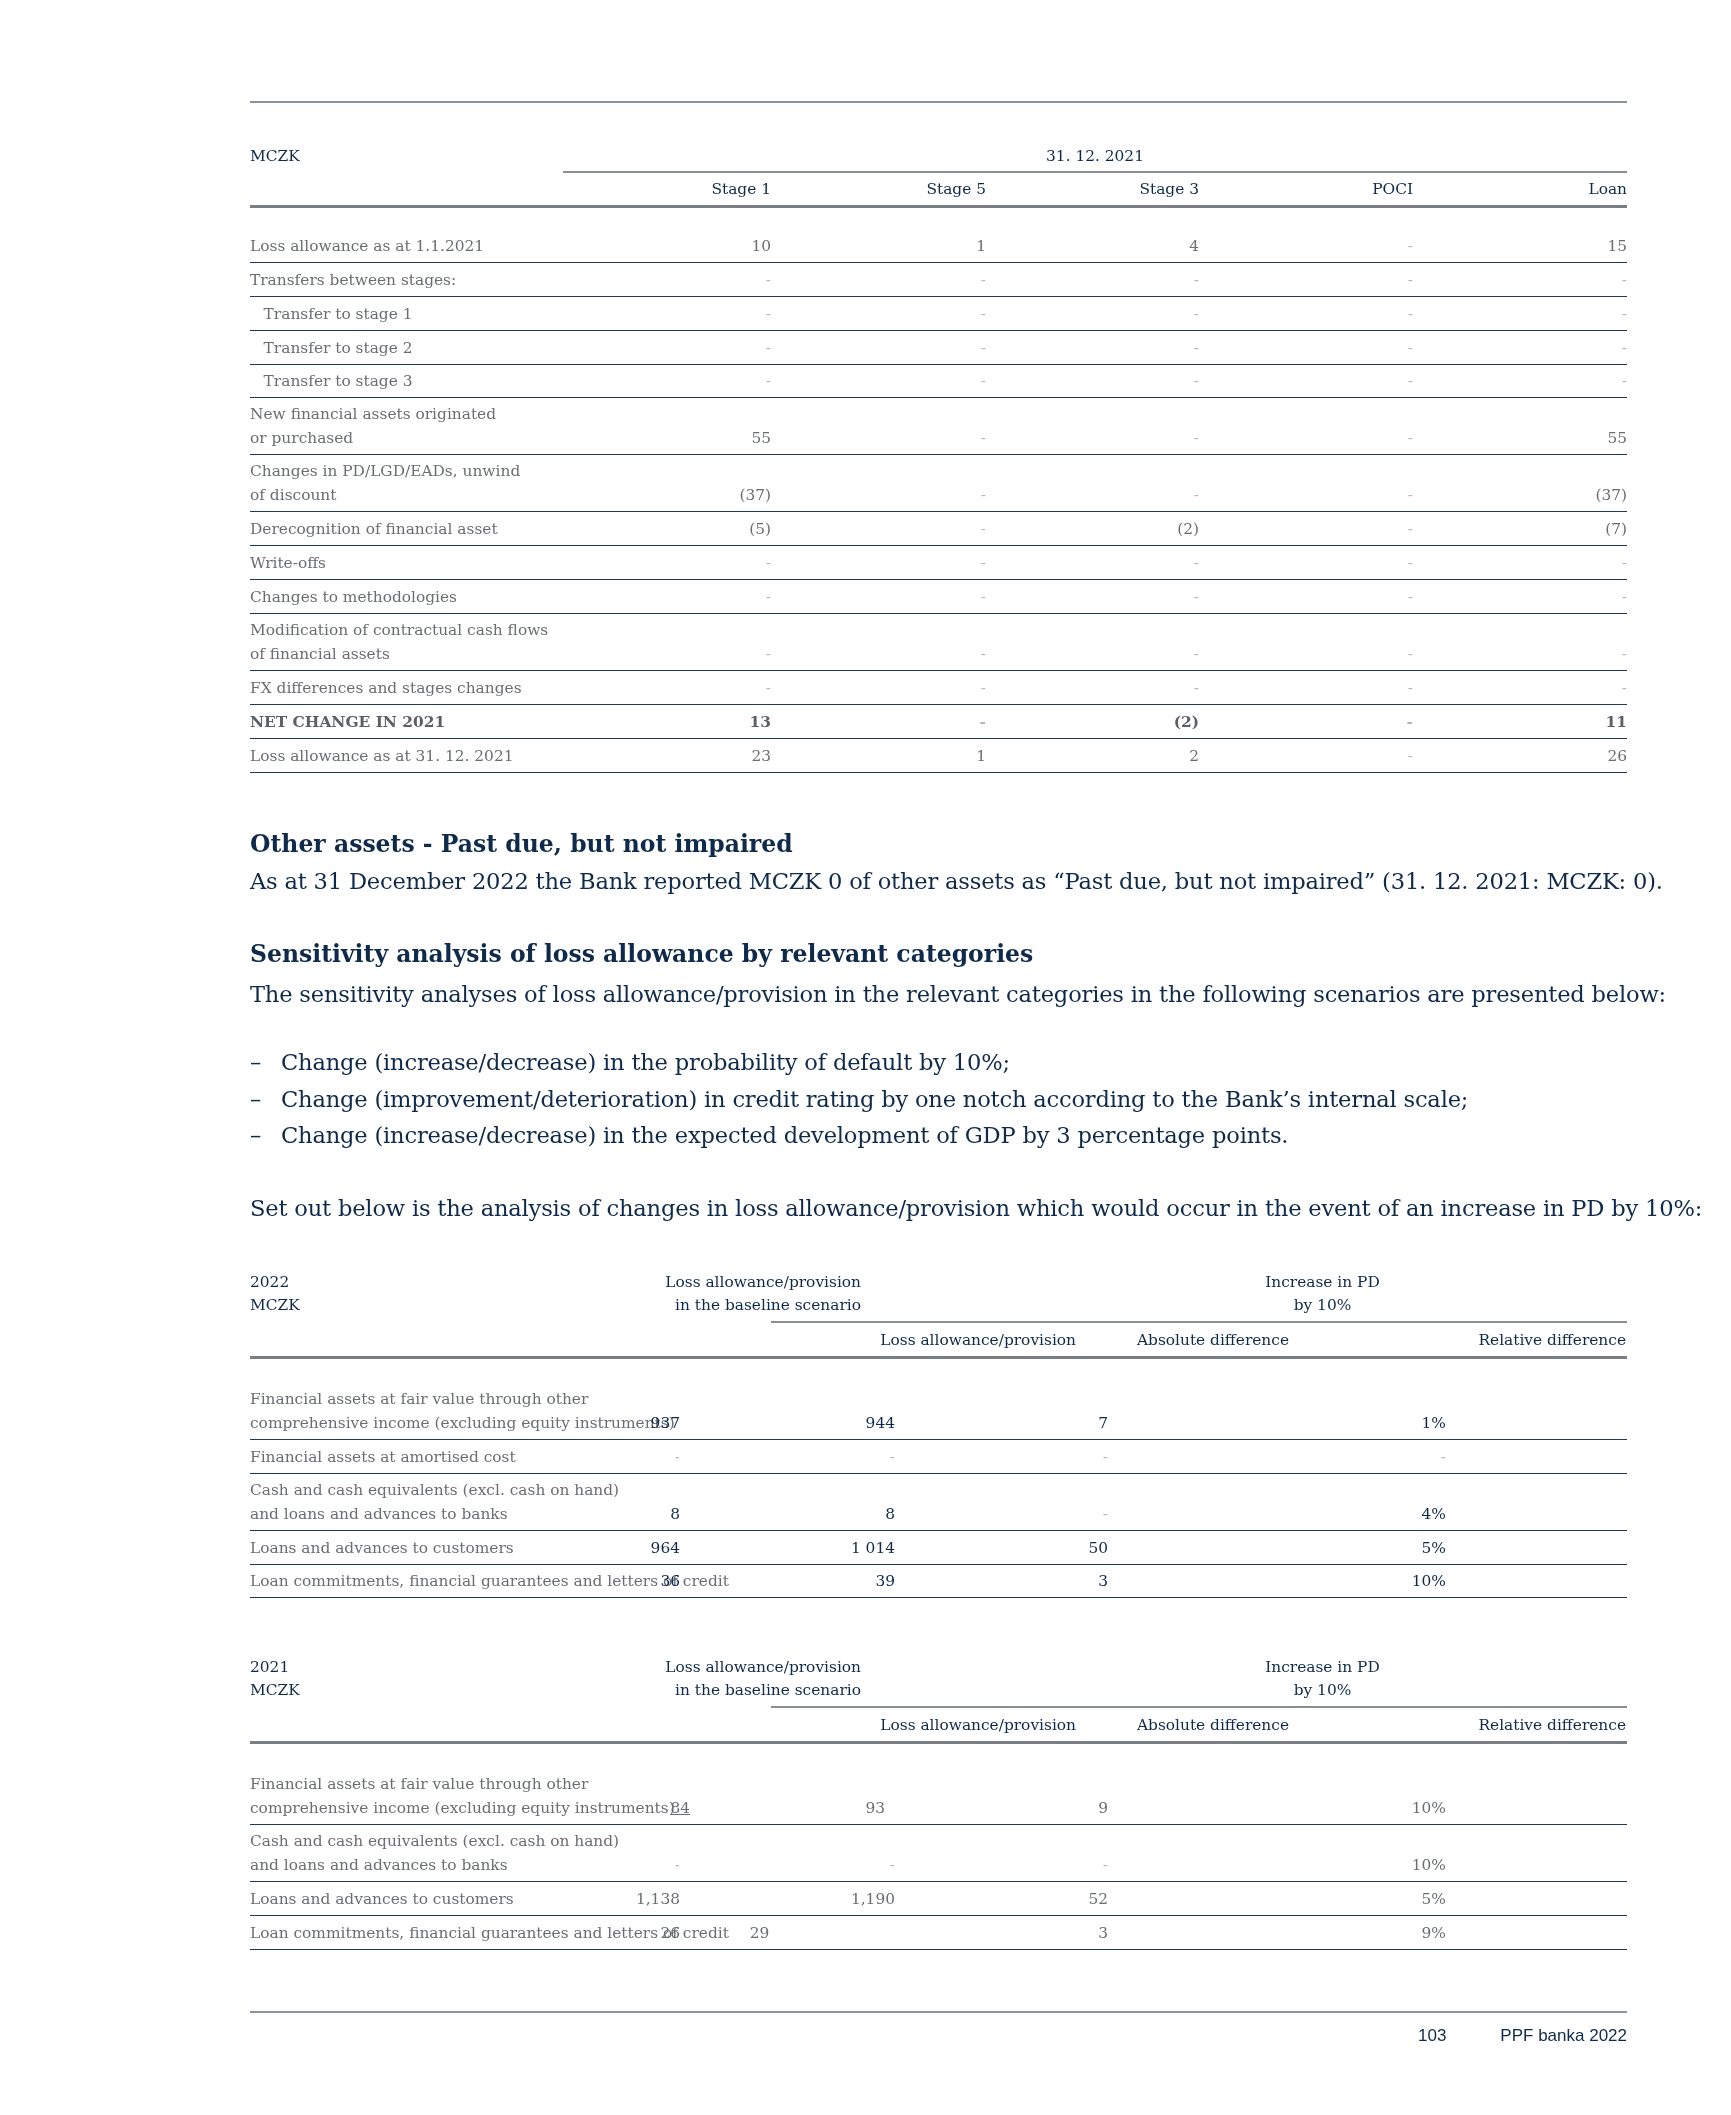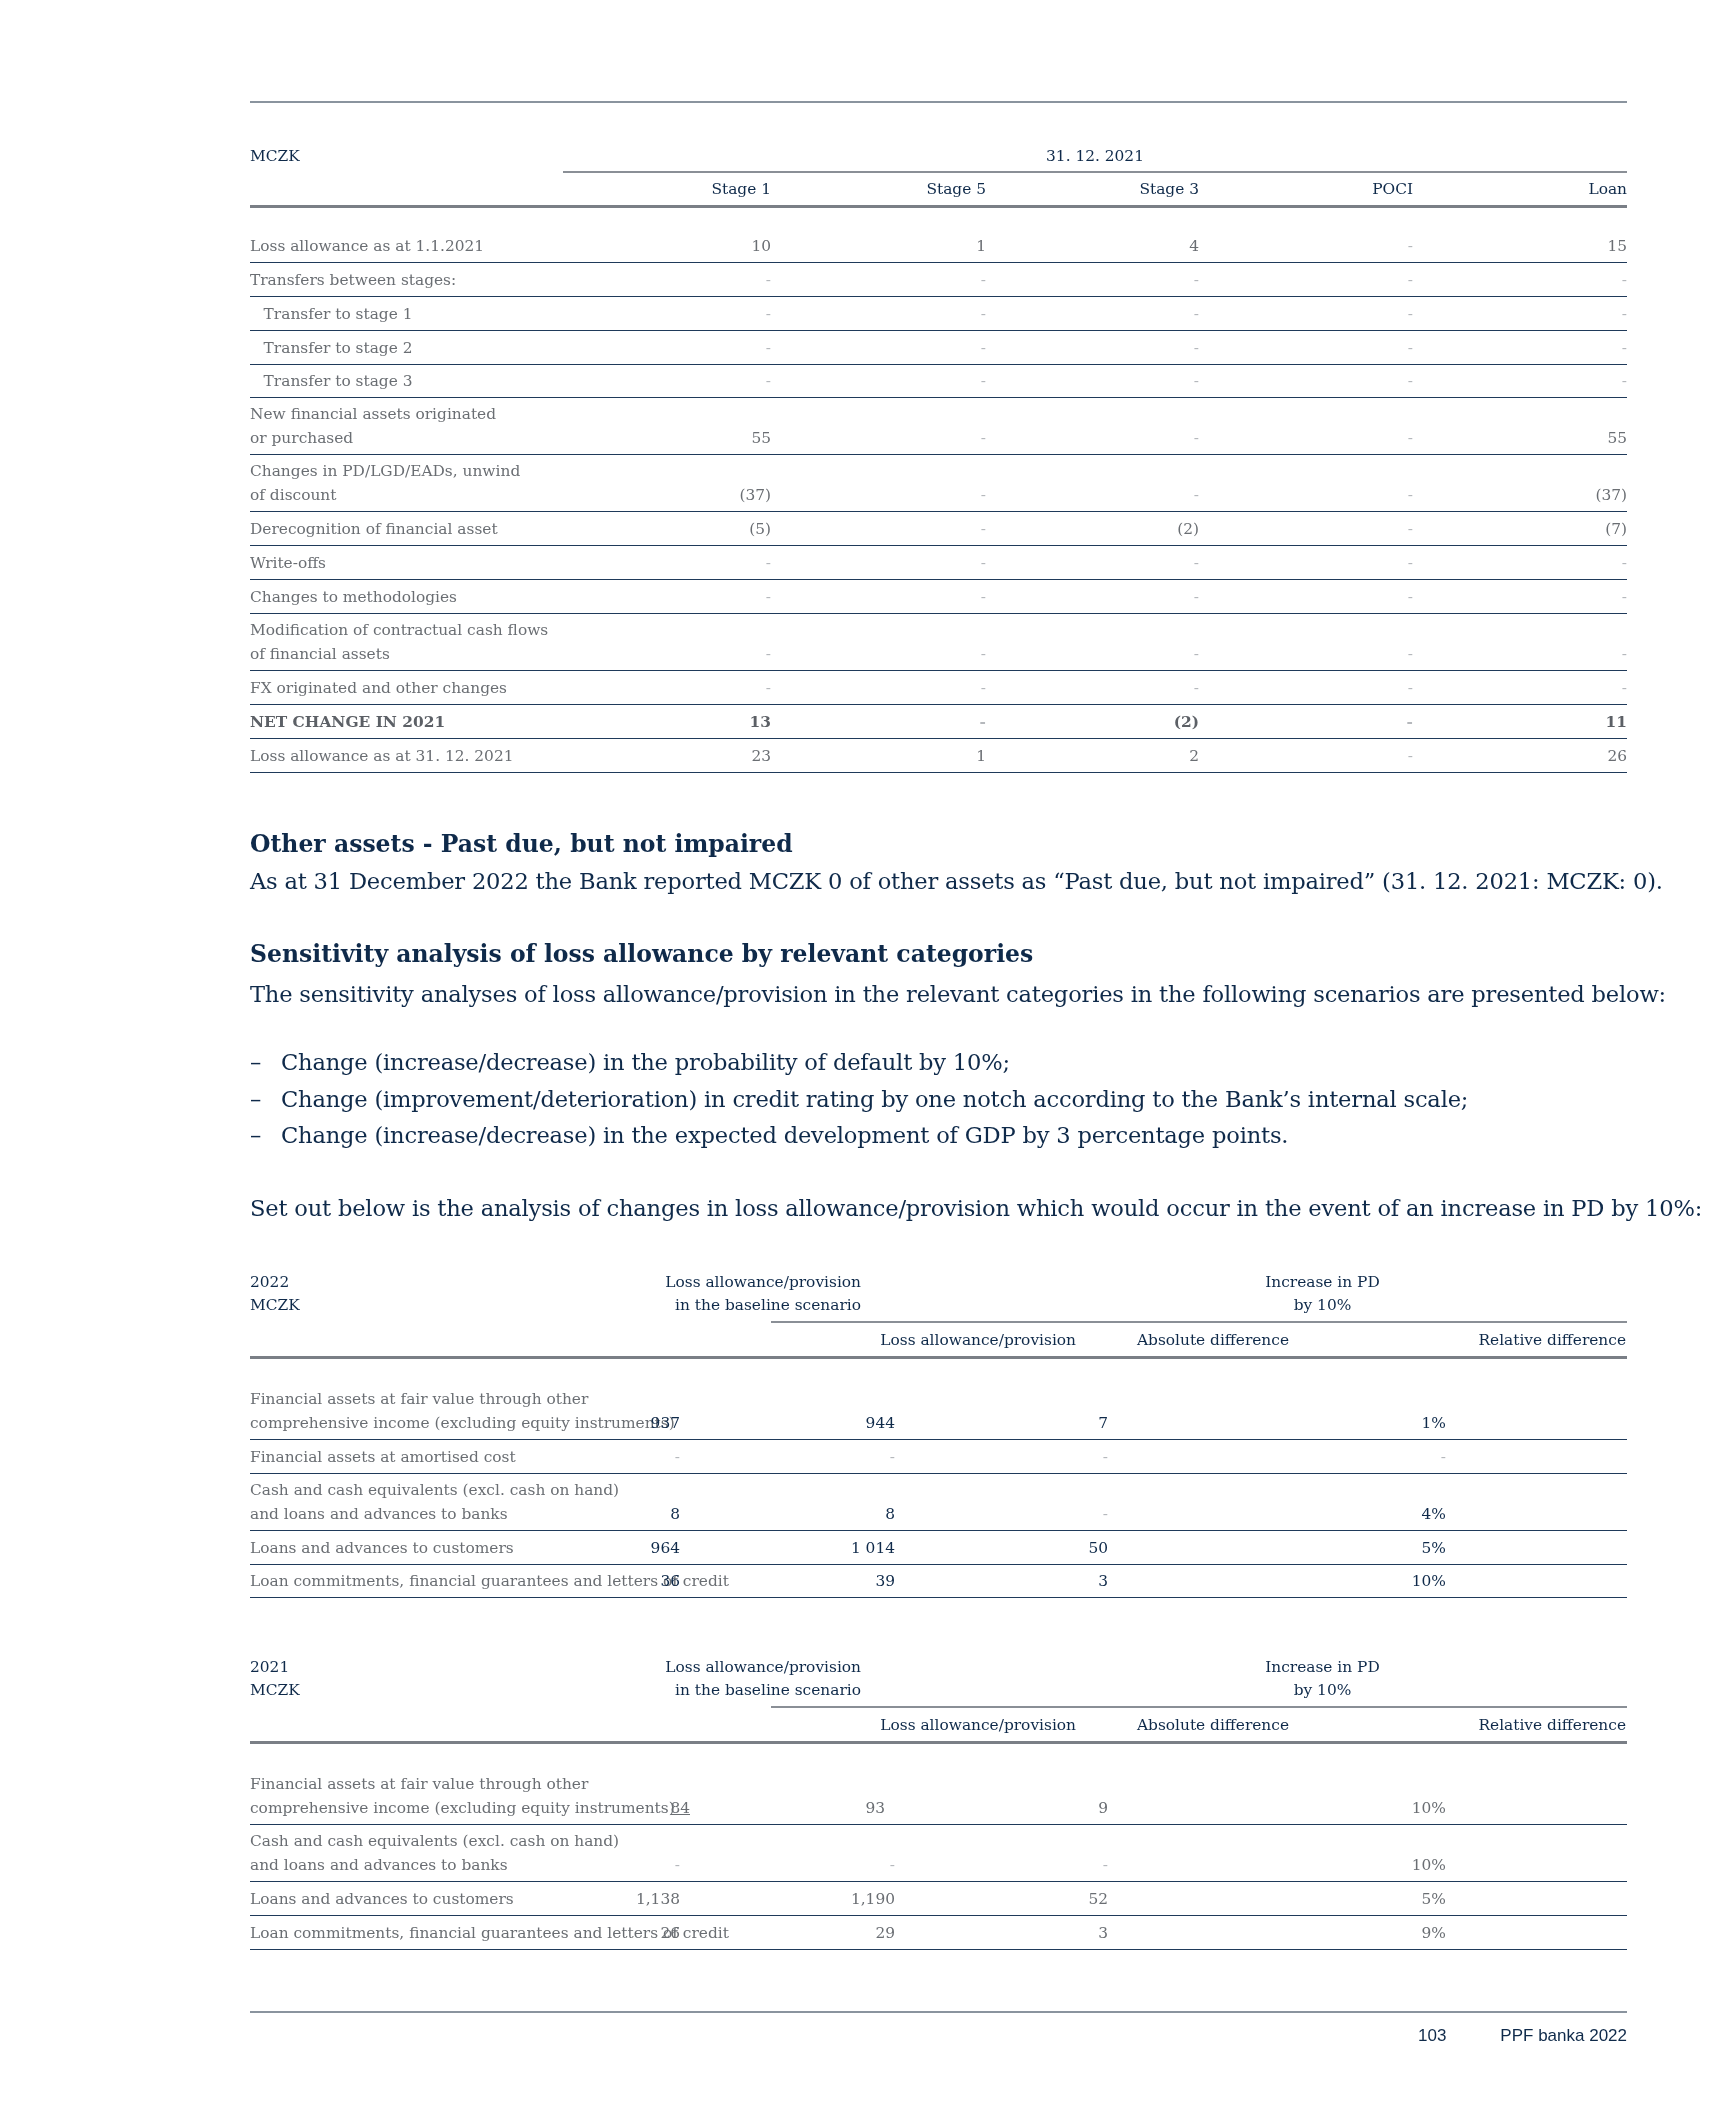--- a/index.html
+++ b/index.html
@@ -136,21 +136,21 @@
         <div class="row" style="top: 615px; height: 55px;">
           <div class="lbl">Modification of contractual cash flows
 of financial assets</div>
           <div class="val dash" style="left: 340px; width: 181px;">-</div>
           <div class="val dash" style="left: 555px; width: 181px;">-</div>
           <div class="val dash" style="left: 768px; width: 181px;">-</div>
           <div class="val dash" style="left: 982px; width: 181px;">-</div>
           <div class="val dash" style="left: 1196px; width: 181px;">-</div>
         </div>
         <div class="row" style="top: 672px; height: 32px;">
-          <div class="lbl">FX originated and other changes</div>
+          <div class="lbl">FX differences and stages changes</div>
           <div class="val dash" style="left: 340px; width: 181px;">-</div>
           <div class="val dash" style="left: 555px; width: 181px;">-</div>
           <div class="val dash" style="left: 768px; width: 181px;">-</div>
           <div class="val dash" style="left: 982px; width: 181px;">-</div>
           <div class="val dash" style="left: 1196px; width: 181px;">-</div>
         </div>
         <div class="row" style="top: 706px; height: 32px;">
           <div class="lbl bold">NET CHANGE IN 2021</div>
           <div class="val bold" style="left: 340px; width: 181px;">13</div>
           <div class="val bold dash" style="left: 555px; width: 181px;">-</div>
@@ -272,21 +272,21 @@
         <div class="row" style="top: 232px; height: 32px;">
           <div class="lbl">Loans and advances to customers</div>
           <div class="val" style="left: 159px; width: 271px;">1,138</div>
           <div class="val" style="left: 374px; width: 271px;">1,190</div>
           <div class="val" style="left: 587px; width: 271px;">52</div>
           <div class="val" style="left: 925px; width: 271px;">5%</div>
         </div>
         <div class="row" style="top: 266px; height: 32px;">
           <div class="lbl">Loan commitments, financial guarantees and letters of credit</div>
           <div class="val" style="left: 159px; width: 271px;">26</div>
-          <div class="val" style="left: 374px; width: 271px;">29</div>
+          <div class="val" style="left: 374px; width: 271px; text-align: center;">29</div>
           <div class="val" style="left: 587px; width: 271px;">3</div>
           <div class="val" style="left: 925px; width: 271px;">9%</div>
         </div>
       </div>
   </div>
 
   <div class="footer-rule"></div>
   <div class="footer">
     <span style="margin-right:54px;">103</span><span>PPF banka 2022</span>
   </div>

